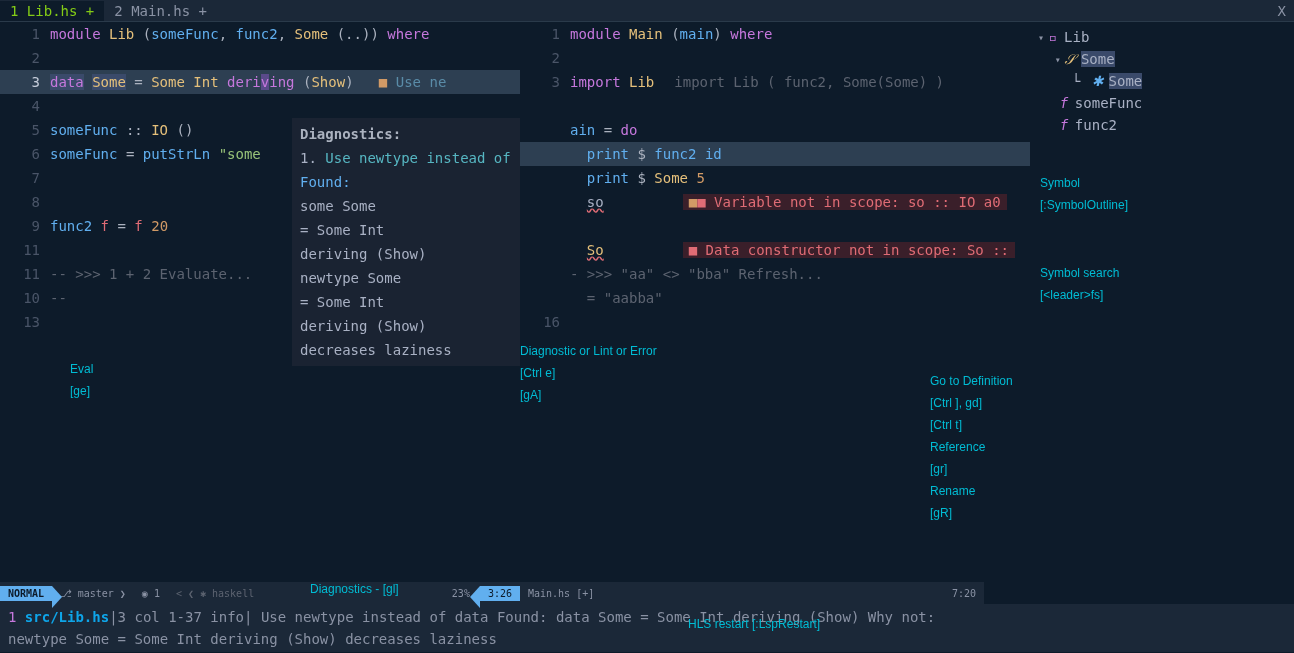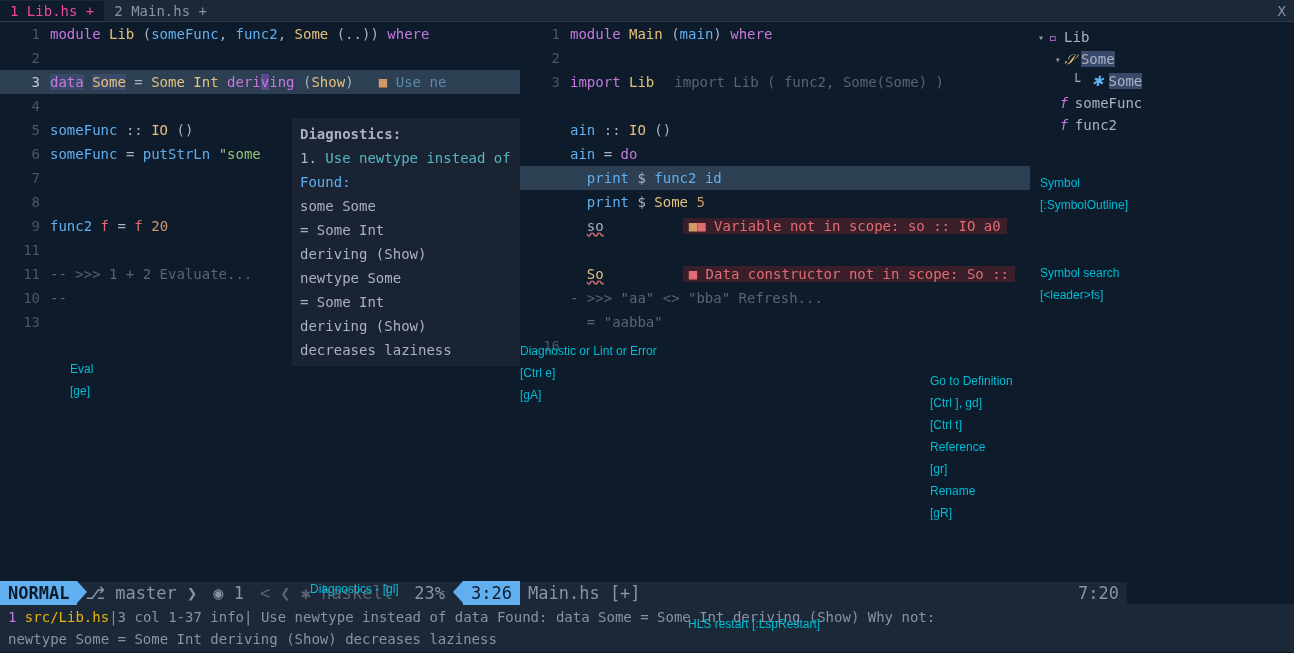--- a/index.html
+++ b/index.html
@@ -21,21 +21,21 @@
   border-bottom: 1px solid #2a3a4a;
   position: relative;
 }
 .tab {
   padding: 2px 10px;
   color: #8a92a4;
   cursor: pointer;
 }
 .tab.active {
   background: #0d1b2a;
-  color: #ec4899;
+  color: #84cc16;
   text-align: center;
 }
 .tab-close {
   position: absolute;
   right: 8px;
   color: #8a92a4;
   cursor: pointer;
 }
 .main {
   display: flex;
@@ -102,21 +102,21 @@
   line-height: 22px;
   z-index: 20;
   pointer-events: none;
 }
 
 .statusline {
   height: 22px;
   display: flex;
   align-items: center;
   background: #1b2838;
-  font-size: 17px;
+  font-size: 10px;
 }
 .sl-mode {
   background: #61afef;
   color: #0d1b2a;
   padding: 2px 8px;
   font-weight: bold;
   position: relative;
 }
 .sl-mode::after {
   content: '';
@@ -125,39 +125,39 @@
   border-left: 10px solid #61afef;
   border-top: 11px solid transparent;
   border-bottom: 11px solid transparent;
 }
 .sl-seg { padding: 2px 8px; color: #8a92a4; }
 .sl-pos {
   background: #61afef;
   color: #0d1b2a;
   padding: 2px 8px;
   position: relative;
-  margin-left: 10px;
+  margin-left: 2px;
 }
 .sl-pos::before {
   content: '';
   position: absolute;
   left: -10px; top: 0;
   border-right: 10px solid #61afef;
   border-top: 11px solid transparent;
   border-bottom: 11px solid transparent;
 }
 
 .loclist {
   background: #1b2838;
   padding: 2px 8px;
   line-height: 22px;
   color: #8a92a4;
   height: 48px;
 }
-.loclist .fname { color: #eab308; }
+.loclist .fname { color: #0ea5e9; font-weight: bold; }
 .loclist .loc { color: #8a92a4; }
 
 .bottomline {
   display: flex;
   justify-content: space-between;
   padding: 2px 8px;
   color: #8a92a4;
   height: 22px;
   align-items: center;
 }
@@ -224,21 +224,20 @@
         </div>
     </div>
   </div>
 
   <div class="editor right">
     <div id="right-lines">
         <div class="line"><div class="gutter">1</div><div class="code"><span class="kw">module</span> <span class="cls">Main</span> <span class="op">(</span><span class="func">main</span><span class="op">)</span> <span class="kw">where</span></div></div>
         <div class="line"><div class="gutter">2</div><div class="code"></div></div>
         <div class="line"><div class="gutter">3</div><div class="code"><span class="kw">import</span> <span class="cls">Lib</span><span class="inline-hint">import Lib ( func2, Some(Some) )</span></div></div>
         <div class="line"><div class="gutter"></div><div class="code"></div></div>
-        <div class="line"><div class="gutter"></div><div class="code"><span class="func">ain</span> <span class="op">::</span> <span class="cls">IO</span> <span class="op">()</span></div></div>
         <div class="line"><div class="gutter"></div><div class="code"><span class="func">ain</span> <span class="op">=</span> <span class="kw">do</span></div></div>
         <div class="line hl-line"><div class="gutter"></div><div class="code">  <span class="func">print</span> <span class="op">$</span> <span class="func">func2</span> <span class="func">id</span></div></div>
         <div class="line"><div class="gutter"></div><div class="code">  <span class="func">print</span> <span class="op">$</span> <span class="cls">Some</span> <span class="num">5</span></div></div>
         <div class="line"><div class="gutter"></div><div class="code">  <span style="text-decoration:underline wavy #e06c75">so</span>       <span class="diag-inline-err"><span style="color:#d19a66">■</span><span style="color:#e06c75">■</span> Variable not in scope: so :: IO a0</span></div></div>
         <div class="line"><div class="gutter"></div><div class="code"></div></div>
         <div class="line"><div class="gutter"></div><div class="code">  <span style="text-decoration:underline wavy #e06c75" class="cls">So</span>       <span class="diag-inline-err"><span style="color:#e06c75">■</span> Data constructor not in scope: So ::</span></div></div>
         <div class="line"><div class="gutter"></div><div class="code"><span class="cmt">- &gt;&gt;&gt; "aa" &lt;&gt; "bba" Refresh...</span></div></div>
         <div class="line"><div class="gutter"></div><div class="code"><span class="cmt">  = "aabba"</span></div></div>
         <div class="line"><div class="gutter">16</div><div class="code"></div></div>
       </div>
@@ -283,21 +282,21 @@
 <div style="display:flex">
   <div class="statusline" style="width:520px">
     <div class="sl-mode">NORMAL</div>
     <div class="sl-seg">⎇ <span>master</span> ❯</div>
     <div class="sl-seg">◉ 1</div>
     <div class="sl-seg" style="color:#5c6370">&lt; ❮ ✱ <span>haskell</span></div>
     <div style="flex:1"></div>
     <div class="sl-seg">23%</div>
     <div class="sl-pos">3:26</div>
   </div>
-  <div class="statusline" style="width:607px">
+  <div class="statusline" style="width:464px">
     <div class="sl-seg">Main.hs [+]</div>
     <div style="flex:1"></div>
     <div class="sl-seg">7:20</div>
   </div>
 </div>
 
 <div class="loclist">
   <div>
     <span style="color:#c678dd">1 </span><span class="fname">src/Lib.hs</span><span class="loc">|</span><span class="loc">3 col 1-37 info</span><span class="loc">|</span><span> Use newtype instead of data Found: data Some = Some Int deriving (Show) Why not:</span>
   </div>

